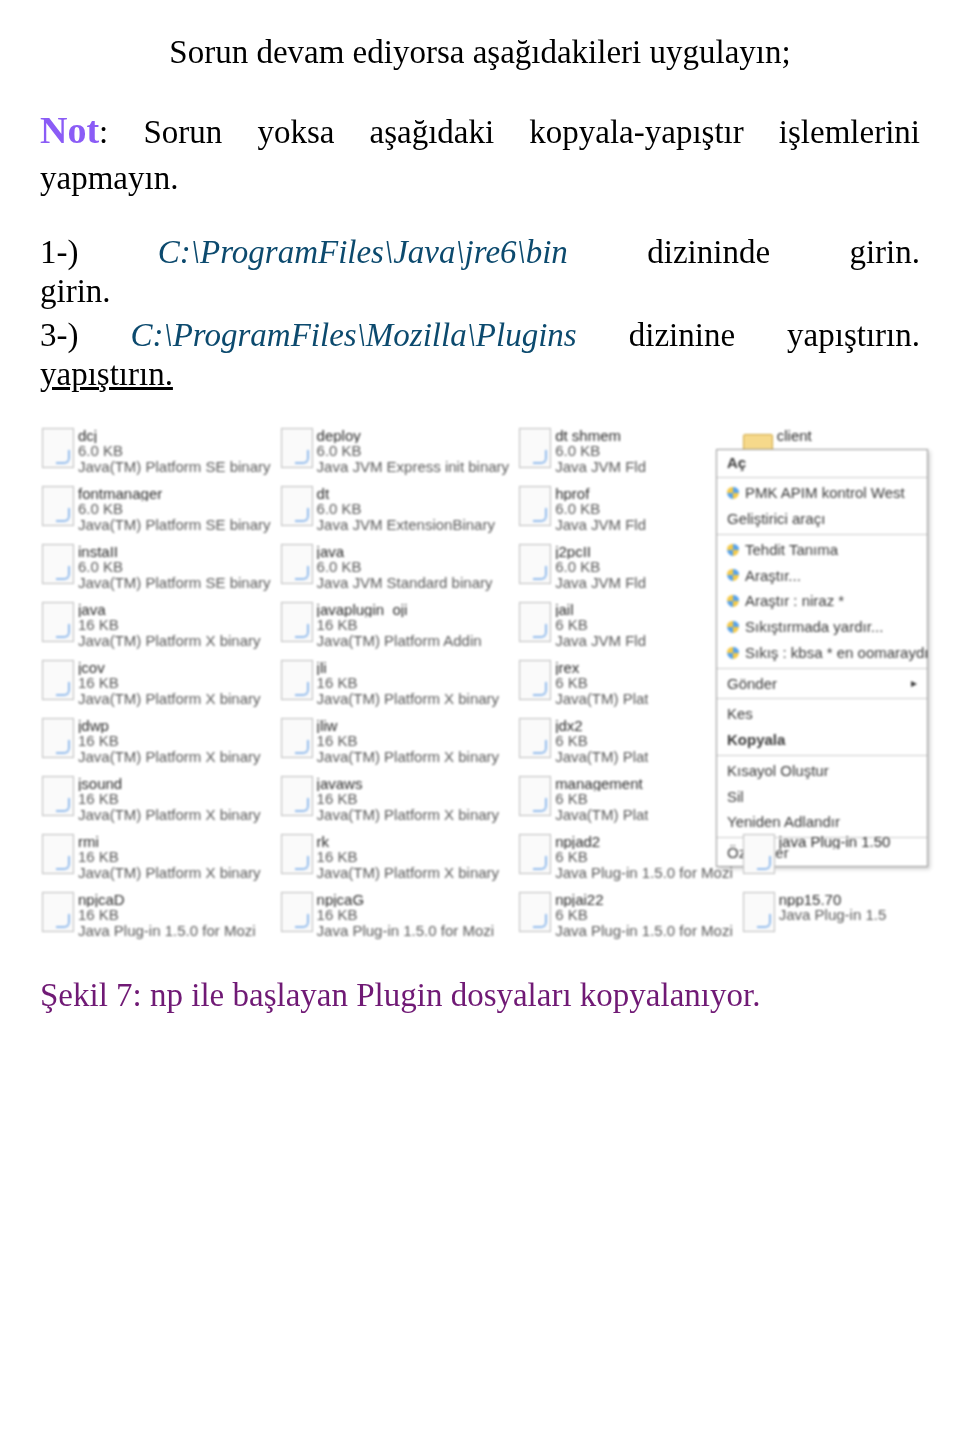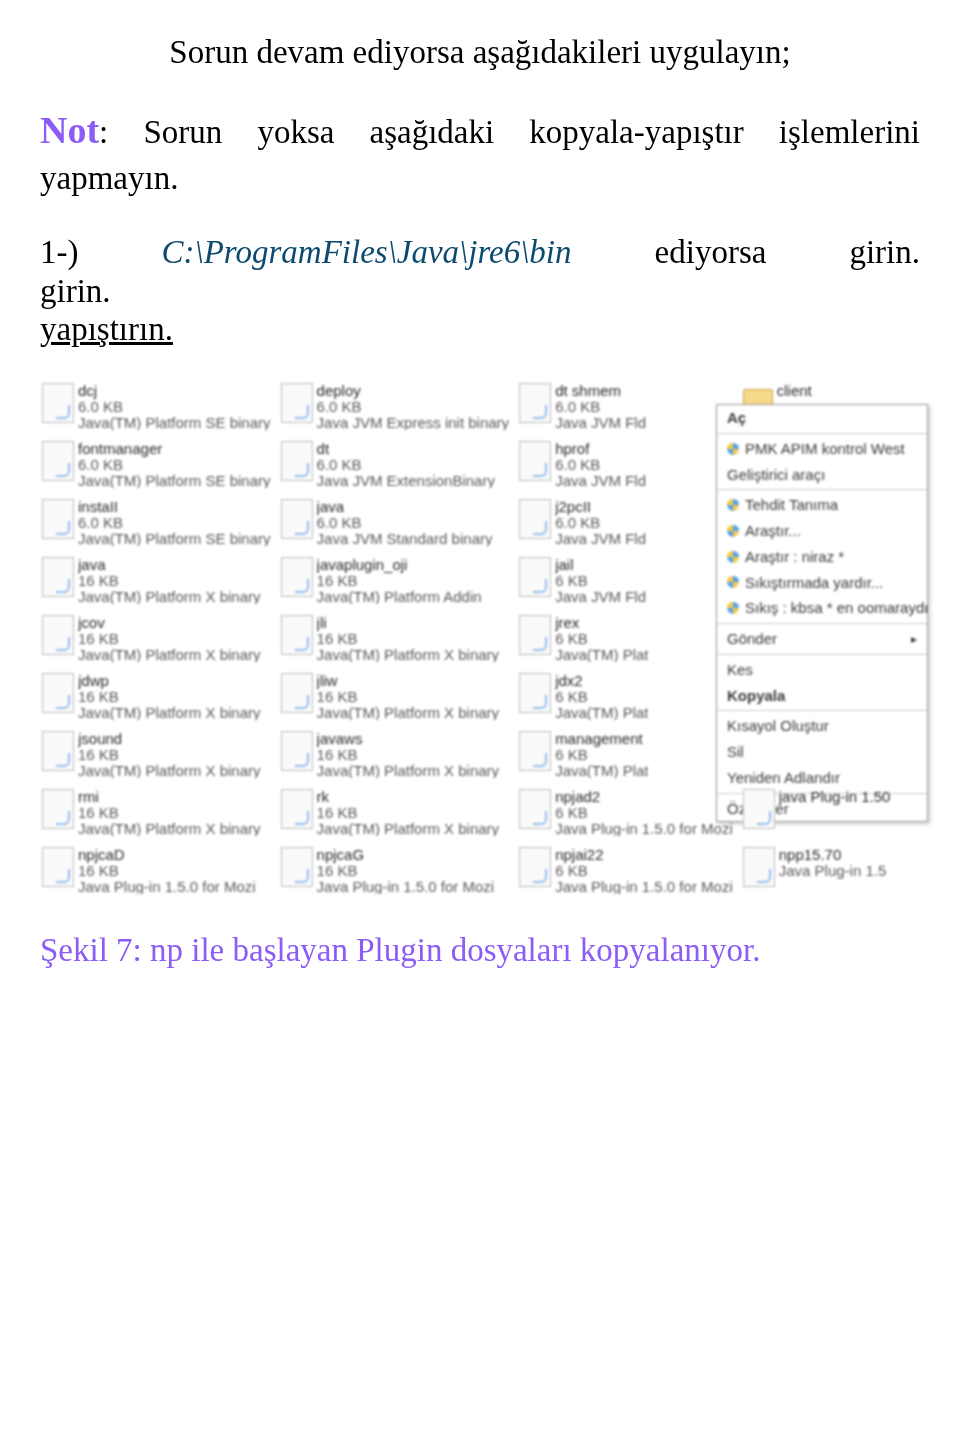--- a/index.html
+++ b/index.html
@@ -138,40 +138,43 @@
     flex-shrink: 0;
   }
   .cm-arrow {
     margin-left: auto;
     font-size: 12px;
   }
   .col4-wrap {
     position: relative;
   }
   .caption {
-    color: #8b5cf6;
+    color: #701a75;
     text-align: justify;
     margin-top: 10px;
   }
 </style>
 </head>
 <body>
 
 <div class="header-line">Sorun devam ediyorsa aşağıdakileri uygulayın;</div>
 
 <div class="not-line">
   <span class="not-label">Not</span><span>: Sorun yoksa aşağıdaki kopyala-yapıştır işlemlerini yapmayın.</span>
 </div>
 
 <div class="steps">
   <div class="step-line" style="text-align-last:justify;">
-    <span>1-)   </span><span class="italic-blue">C:\ProgramFiles\Java\jre6\bin</span><span>   ediyorsa girin.</span>
+    <span>1-)   </span><span class="italic-blue">C:\ProgramFiles\Java\jre6\bin</span><span>   dizininde girin.</span>
   </div>
   <div class="step-line" style="margin-top:-6px;">
     <span>girin.</span>
+  </div>
+  <div class="step-line" style="text-align-last:justify;">
+    <span>3-)   </span><span class="italic-blue">C:\ProgramFiles\Mozilla\Plugins</span><span>   dizinine yapıştırın.</span>
   </div>
   <div class="step-line" style="margin-top:-6px;text-decoration:underline;">
     <span>yapıştırın.</span>
   </div>
 </div>
 
 <div class="screenshot-block">
   <div class="file-grid">
 
     <div class="file-item">

